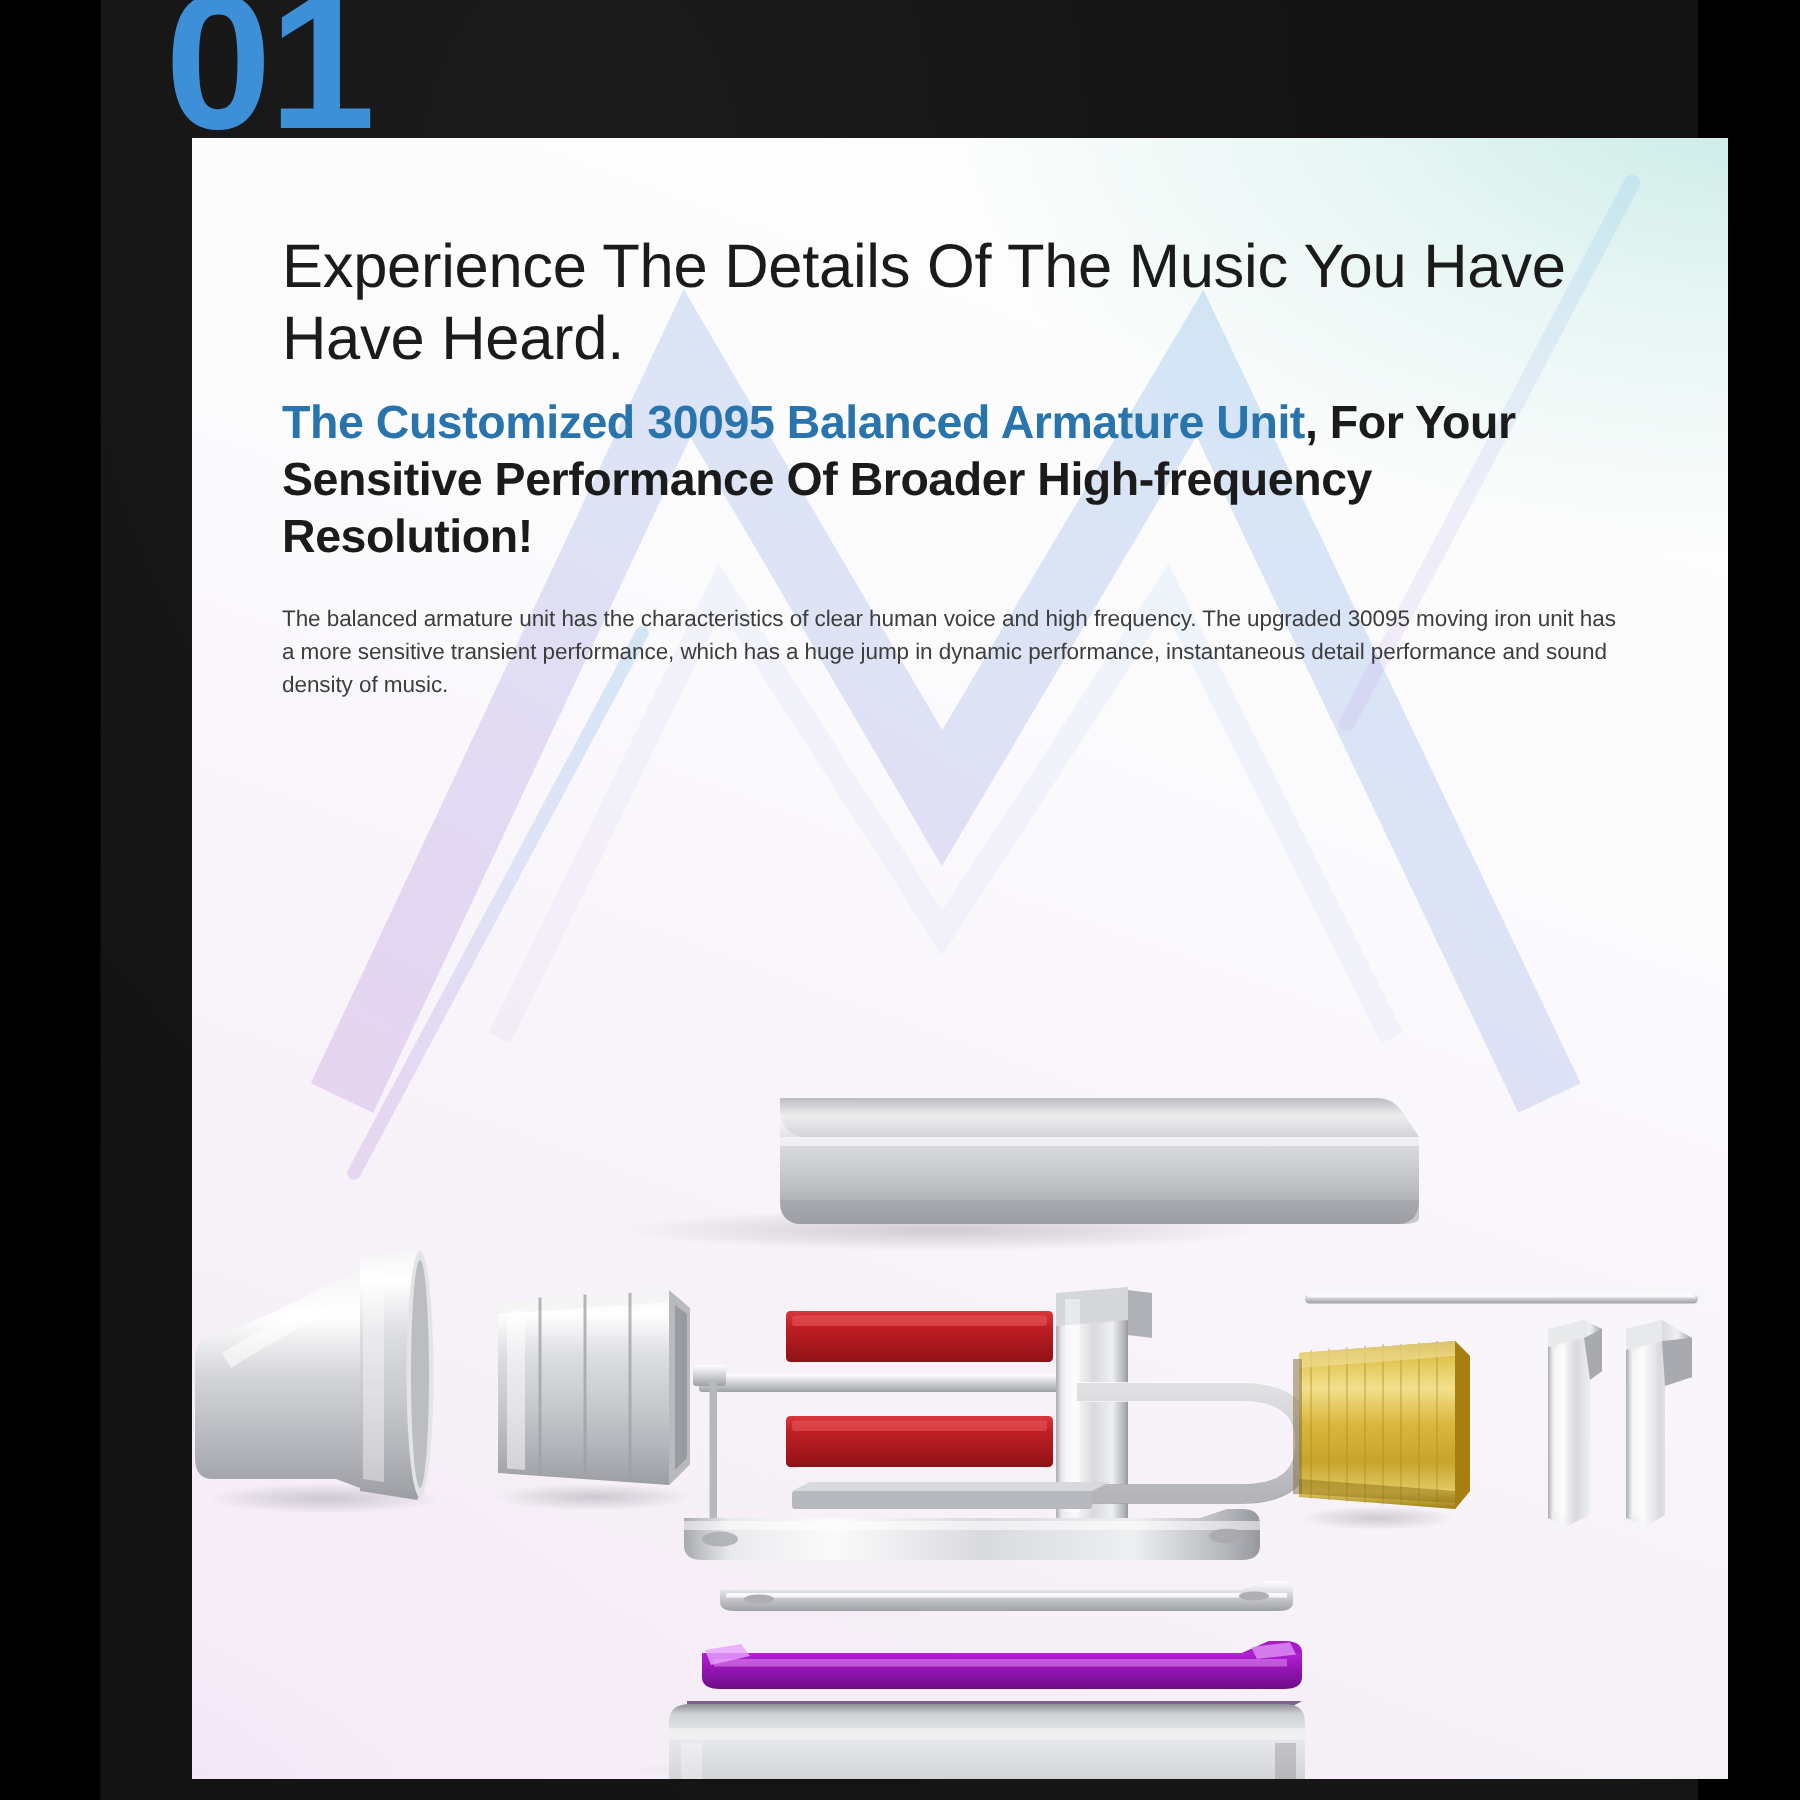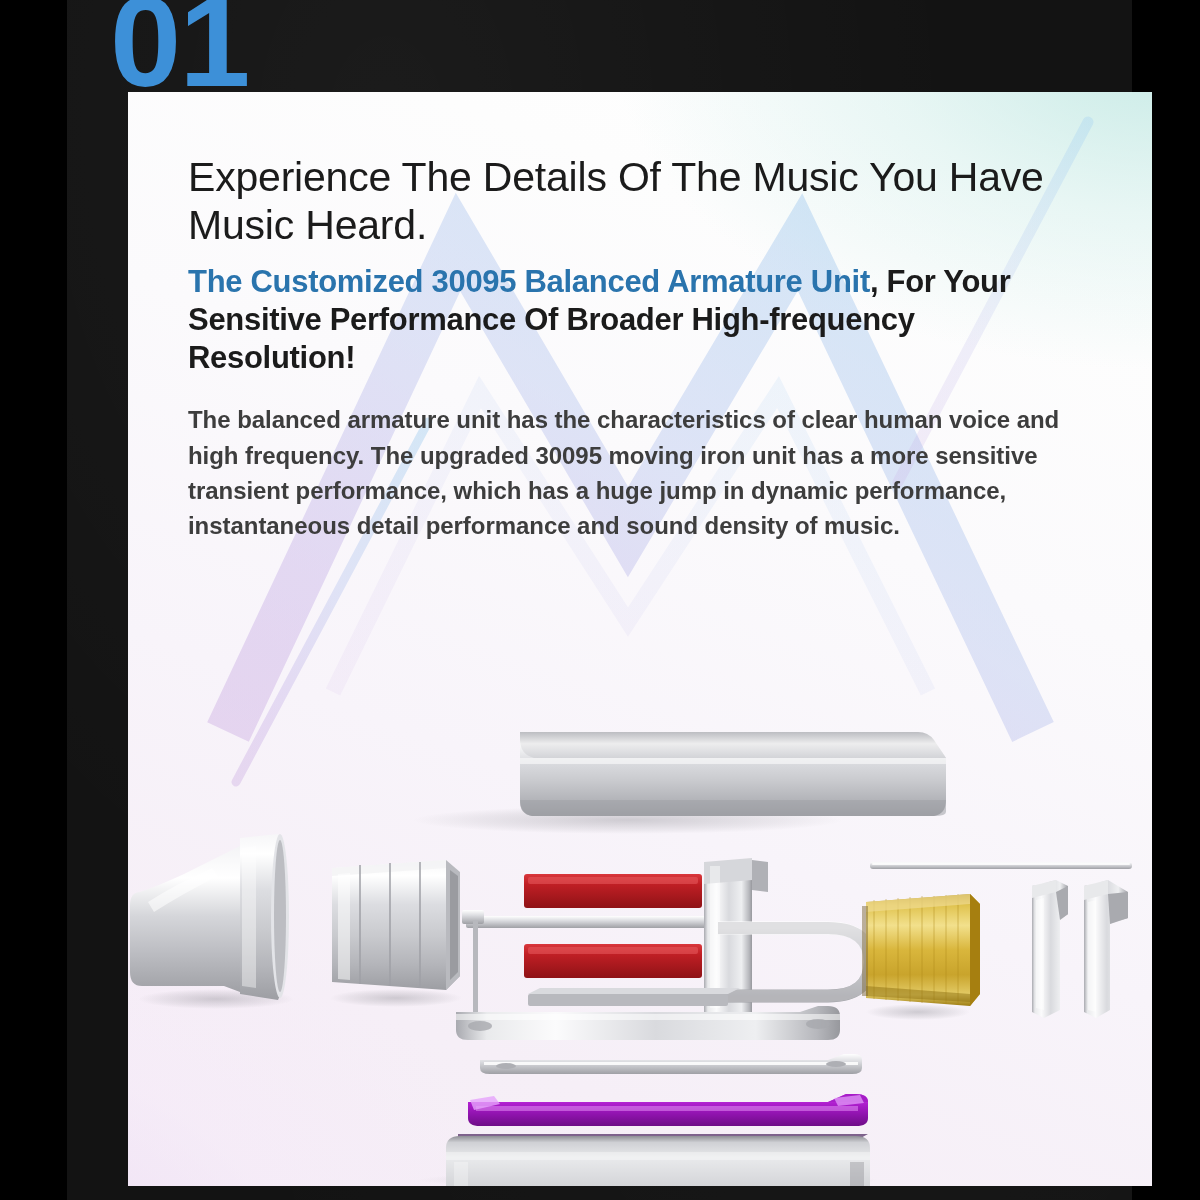--- a/index.html
+++ b/index.html
@@ -99,24 +99,24 @@
     line-height:1.22;
     font-weight:700;
     color:#1b1b1b;
     letter-spacing:-.3px;
     max-width:900px;
   }
   .subhead .accent{ color:#2a74ad; }
 
   .body-copy{
     margin-top:26px;
-    font-size:24px;
+    font-size:15px;
     line-height:1.47;
     color:#3d3d3d;
-    font-weight:700;
+    font-weight:400;
     max-width:900px;
     letter-spacing:-.05px;
   }
 
   
   .product-stage{
     position:absolute;
     left:0; top:470px;
     width:1024px; height:624px;
     z-index:4;
@@ -156,21 +156,21 @@
       <path d="M 108 690 L 300 330" fill="none" stroke="url(#wmGrad)" stroke-width="9" stroke-linecap="round" opacity="0.50"></path>
 
       <path d="M 770 390 L 960 30" fill="none" stroke="url(#wmGrad2)" stroke-width="11" stroke-linecap="round" opacity="0.55"></path>
 
       <path d="M 205 600 L 352 300 L 500 530 L 650 300 L 800 600" fill="none" stroke="url(#wmGrad2)" stroke-width="16" stroke-linejoin="miter" opacity="0.30"></path>
     </svg>
 
     <div class="text-block">
       <h1 class="headline">
         <span>Experience The Details Of The Music You Have</span><br>
-        <span>Music Heard.</span>
+        <span>Have Heard.</span>
       </h1>
 
       <h2 class="subhead">
         <span class="accent" style="color: rgb(42, 116, 173);">The Customized 30095 Balanced Armature Unit</span><span>, For Your Sensitive Performance Of Broader High-frequency Resolution!</span>
       </h2>
 
       <p class="body-copy">The balanced armature unit has the characteristics of clear human voice and high frequency. The upgraded 30095 moving iron unit has a more sensitive transient performance, which has a huge jump in dynamic performance, instantaneous detail performance and sound density of music.</p>
     </div>
 
     <div class="product-stage">

